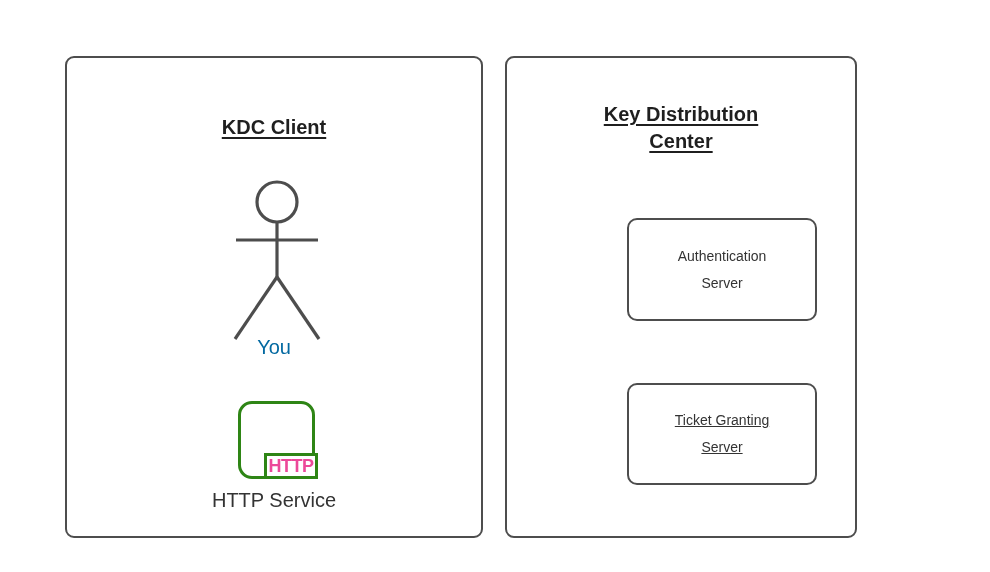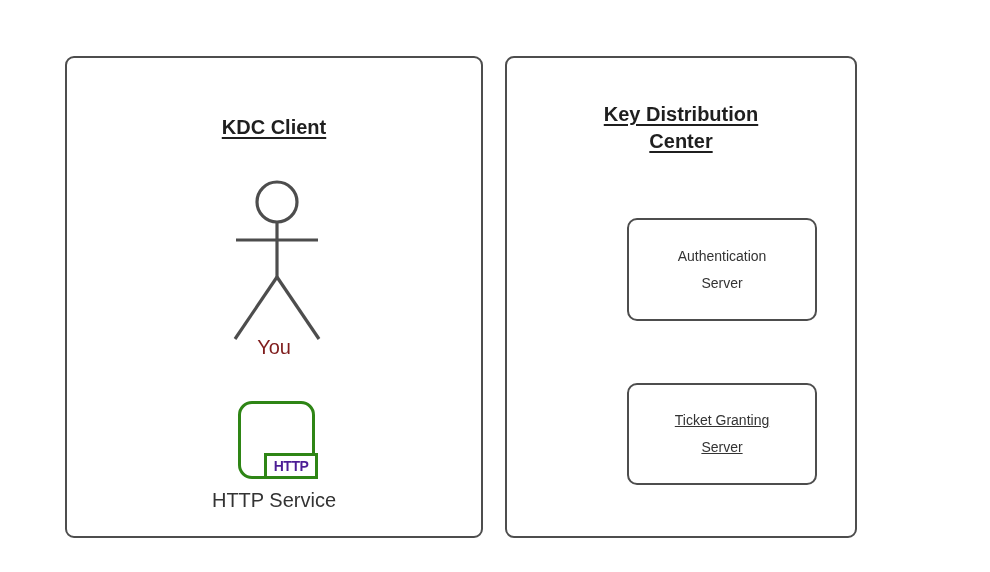--- a/index.html
+++ b/index.html
@@ -47,44 +47,44 @@
     position: absolute;
     left: 145px; top: 120px;
     width: 130px; height: 165px;
   }
   .actor-label {
     position: absolute;
     left: 0; right: 0;
     top: 278px;
     text-align: center;
     font-size: 20px;
-    color: #7f1d1d;
+    color: #0369a1;
   }
 
   .http-square {
     position: absolute;
     left: 171px; top: 343px;
     width: 77px; height: 78px;
     border: 3.5px solid #2e8515;
     border-radius: 14px;
     background: #ffffff;
   }
   .http-badge {
     position: absolute;
     left: 197px; top: 395px;
     width: 54px; height: 26px;
     border: 3px solid #2e8515;
     background: #ffffff;
     display: flex;
     align-items: center;
     justify-content: center;
-    font-size: 14px;
+    font-size: 18px;
     font-weight: 600;
     letter-spacing: -0.5px;
-    color: #4c1d95;
+    color: #ec4899;
   }
   .http-service-label {
     position: absolute;
     left: 0; right: 0;
     top: 431px;
     text-align: center;
     font-size: 20px;
     color: #333333;
   }
 

